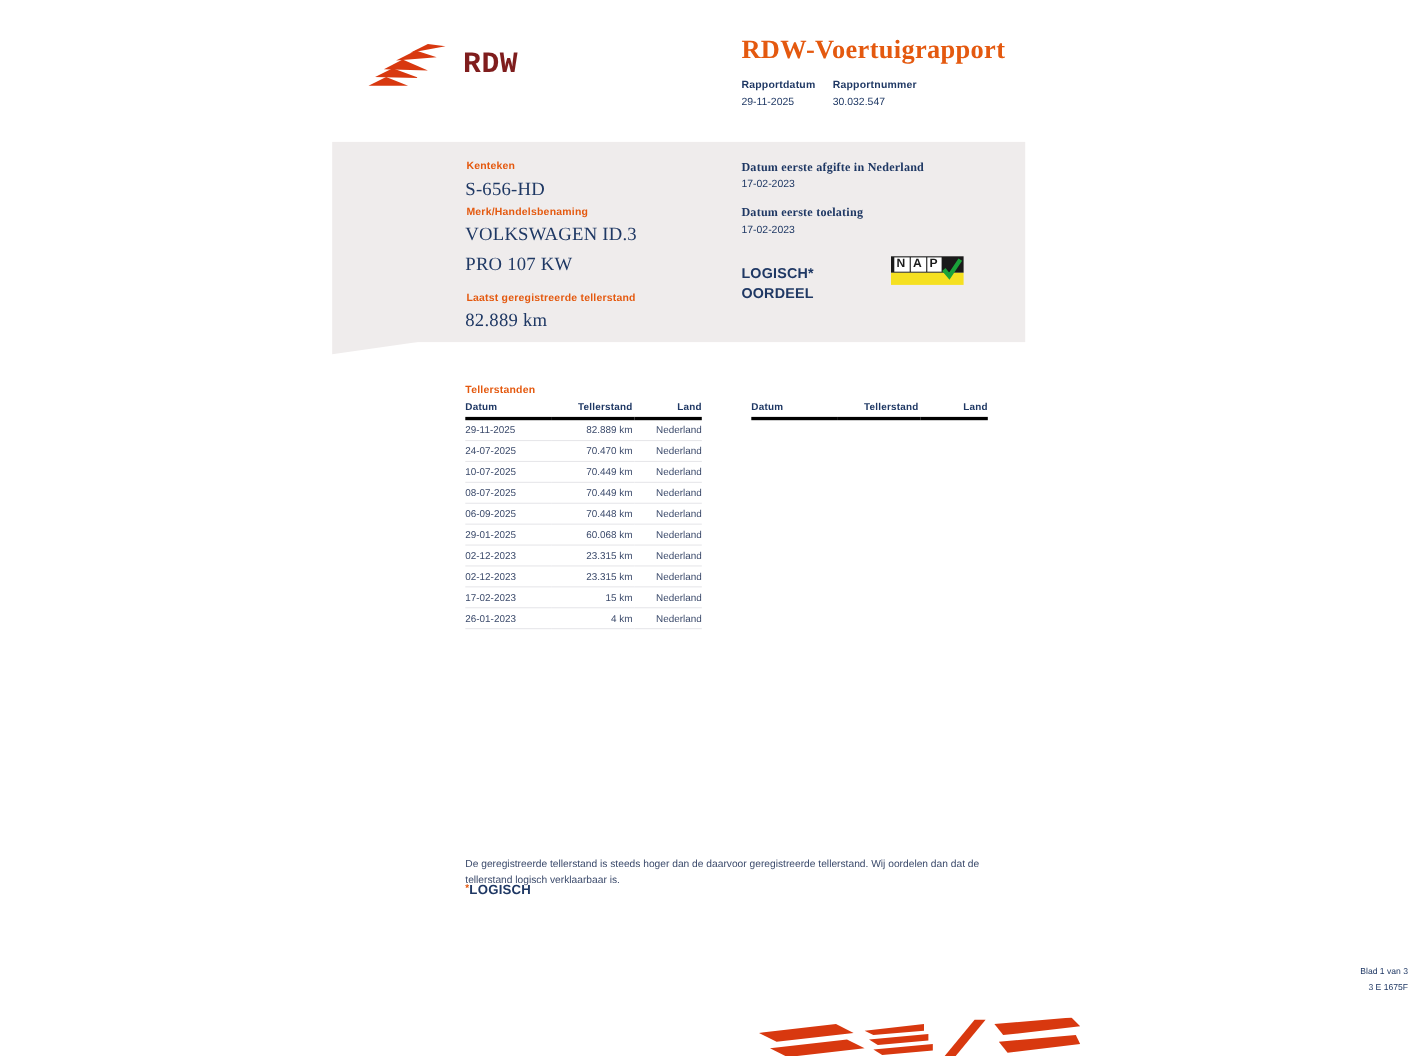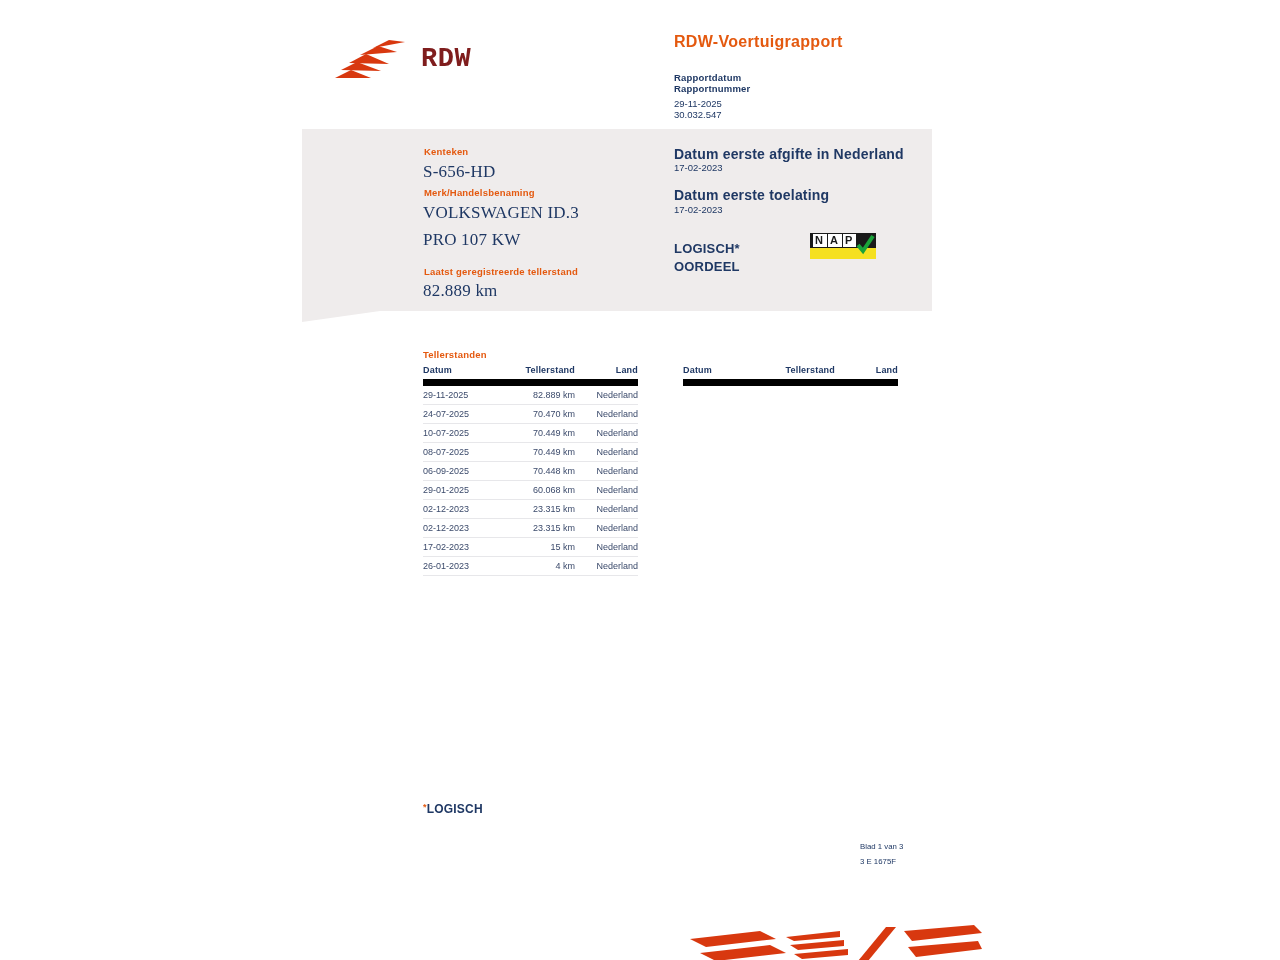--- a/index.html
+++ b/index.html
@@ -43,36 +43,35 @@
     font-weight: bold;
     letter-spacing: 0.5px;
     color: #7f1d1d;
     font-family: Liberation Mono, monospace;
   }
 
   .report-title {
     position: absolute;
     left: 674px;
     top: 33px;
-    font-size: 16px;
+    font-size: 24px;
     font-weight: bold;
     color: #e4590f;
-    font-family: Liberation Sans, sans-serif;
+    font-family: Liberation Serif, serif;
     letter-spacing: 0.3px;
   }
   .meta {
     position: absolute;
     left: 674px;
     top: 72px;
     font-size: 9.5px;
     color: #1f3864;
   }
   .meta .labels, .meta .values {
     display: flex;
-    flex-direction: column;
   }
   .meta .labels span, .meta .values span {
     display: inline-block;
   }
   .meta .c1 { width: 83px; }
   .meta .labels { font-weight: bold; letter-spacing: 0.2px; }
   .meta .values { margin-top: 4px; font-size: 9.5px; }
 
   
   .panel {
@@ -104,22 +103,23 @@
     font-family: "Liberation Serif", serif;
     letter-spacing: 0.2px;
   }
   .val-small {
     color: #1f3864;
     font-size: 9.5px;
   }
   .lbl-blue {
     color: #1f3864;
     font-weight: bold;
-    font-size: 14px;
-    letter-spacing: 0.2px;
+    font-size: 11px;
+    letter-spacing: 0.2px;
+    font-family: Liberation Serif, serif;
   }
 
   .p-kenteken-lbl { position: absolute; left: 122px; top: 17px; }
   .p-kenteken-val { position: absolute; left: 121px; top: 33px; }
   .p-merk-lbl     { position: absolute; left: 122px; top: 58px; }
   .p-merk-val1    { position: absolute; left: 121px; top: 74px; }
   .p-merk-val2    { position: absolute; left: 121px; top: 101px; }
   .p-teller-lbl   { position: absolute; left: 122px; top: 137px; }
   .p-teller-val   { position: absolute; left: 121px; top: 152px; }
 
@@ -199,21 +199,21 @@
     color: #1f3864;
     width: 215px;
   }
   table.tellers.left  { left: 423px; top: 365px; }
   table.tellers.right { left: 683px; top: 365px; }
   table.tellers th {
     font-size: 9px;
     font-weight: bold;
     text-align: left;
     padding: 0 0 4px 0;
-    border-bottom: 7px solid #000000;
+    border-bottom: 3px solid #000000;
     letter-spacing: 0.2px;
   }
   table.tellers th.c-datum { width: 78px; }
   table.tellers th.c-stand { text-align: right; width: 74px; padding-right: 2px;}
   table.tellers th.c-land  { text-align: right; }
   table.tellers td {
     padding: 4px 0 4px 0;
     border-bottom: 1px solid #e7e7ea;
     font-size: 9px;
     color: #3b4a6b;
@@ -254,23 +254,23 @@
     top: 878px;
     width: 480px;
     font-size: 7.8px;
     color: #1f3864;
   }
   .footer .row { display: flex; margin-bottom: 6px; }
   .footer .fc1 { width: 79px; }
   .footer-right {
     position: absolute;
     right: 0px;
-    top: 842px;
+    top: 878px;
     width: 420px;
-    text-align: left;
+    text-align: right;
     font-size: 7.8px;
     color: #1f3864;
   }
   .footer-right div { margin-bottom: 6px; }
 
   .bottom-mark {
     position: absolute;
     left: 690px;
     top: 925px;
     width: 292px;
@@ -410,20 +410,21 @@
         <th class="c-stand">Tellerstand</th>
         <th class="c-land">Land</th>
       </tr>
     </thead>
     <tbody></tbody>
   </table>
 
   <div class="note-title">
     <span class="star">*</span><span>LOGISCH</span>
   </div>
+  <div class="note-body">De geregistreerde tellerstand is steeds hoger dan de daarvoor geregistreerde tellerstand. Wij oordelen dan dat de tellerstand logisch verklaarbaar is.</div>
 
   <div class="footer-right">
     <div>Blad 1 van 3</div>
     <div>3 E 1675F</div>
   </div>
 
   <svg class="bottom-mark" viewBox="0 0 292 40">
     <path d="M0 14 L70 6 L86 14 L16 22 Z" fill="#d8380f"></path>
     <path d="M10 28 L80 20 L96 28 L26 36 Z" fill="#d8380f"></path>
     <path d="M96 12 L150 6 L150 12 L104 16 Z" fill="#d8380f"></path>

